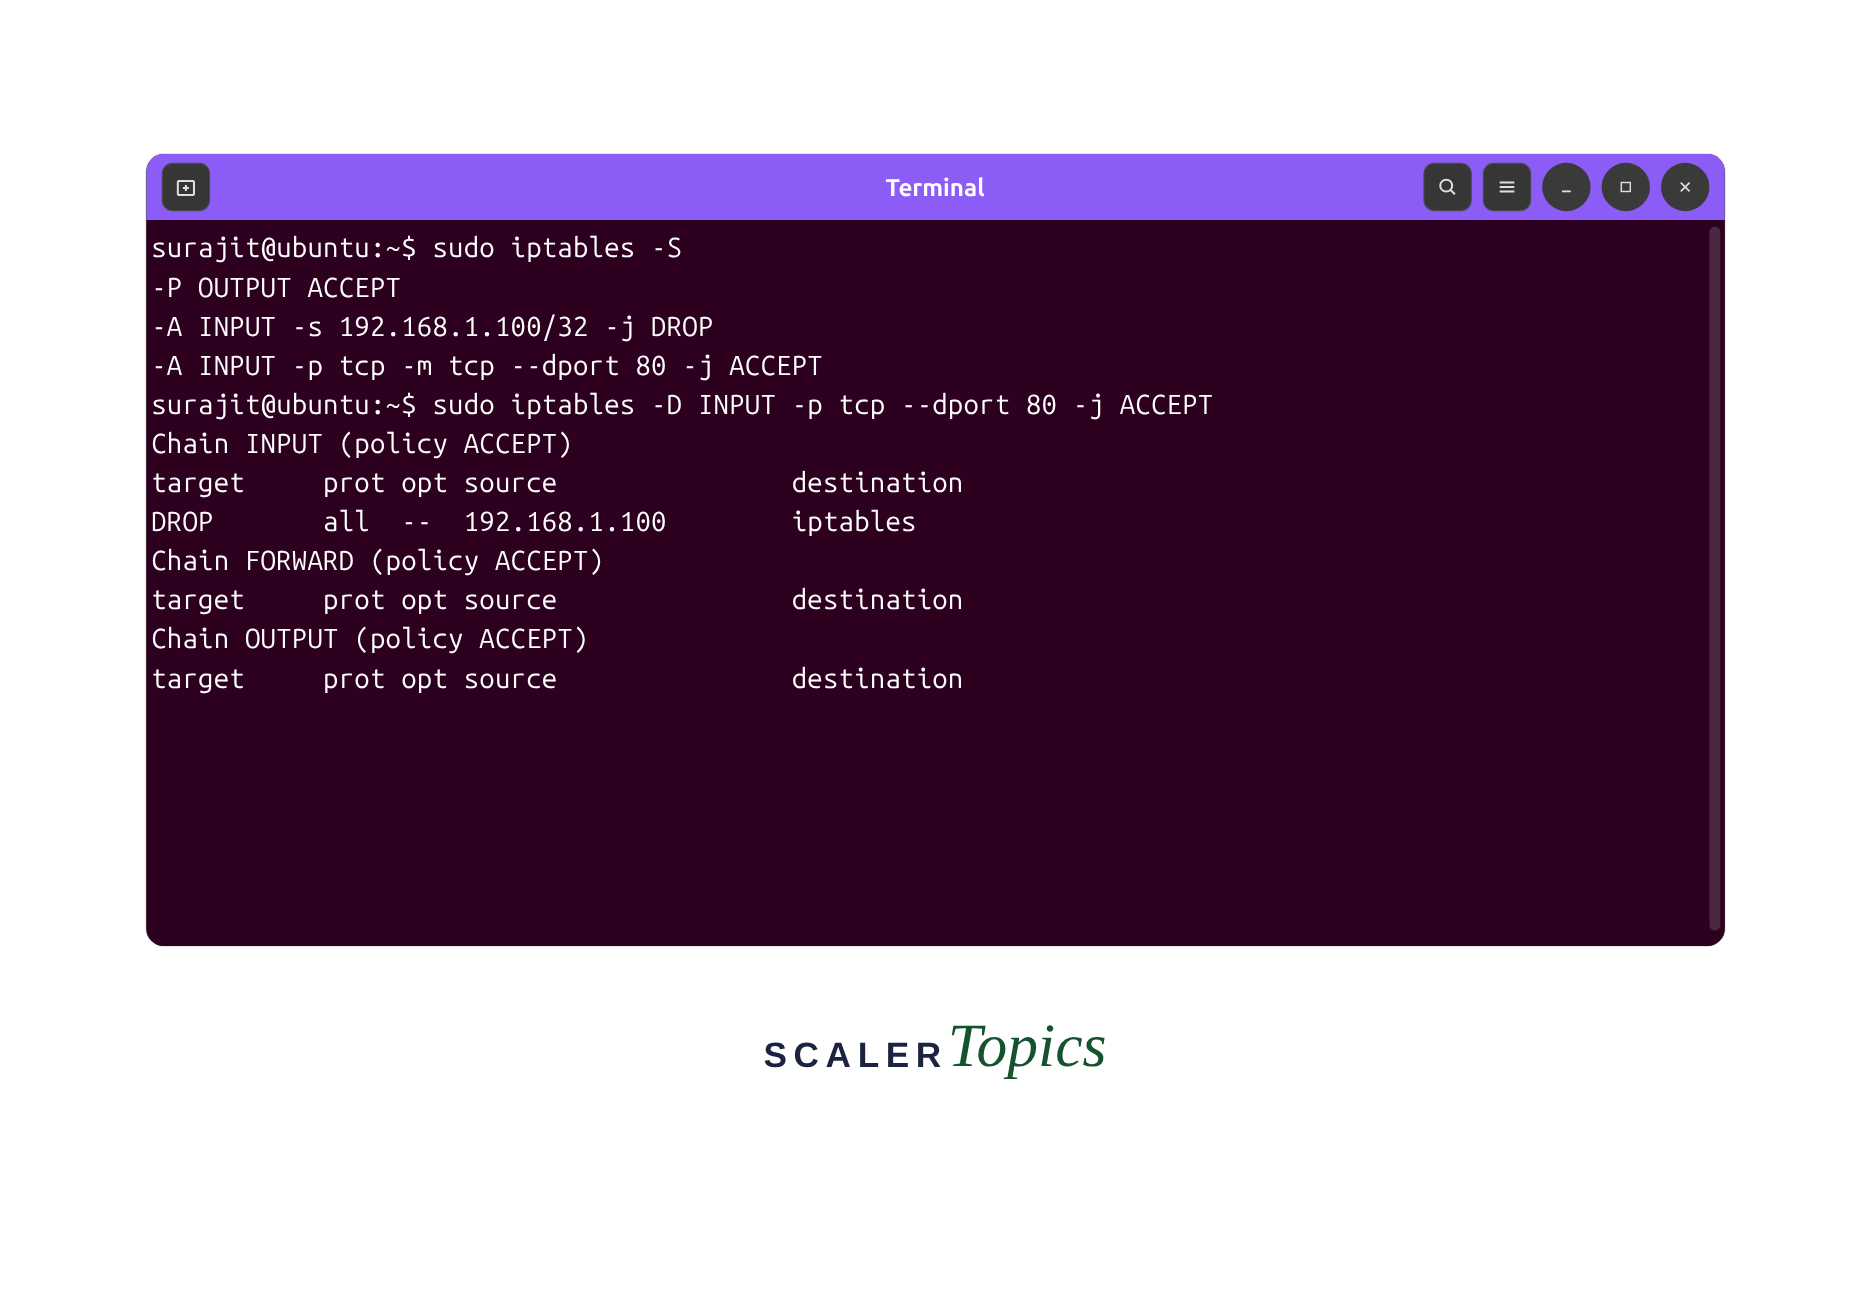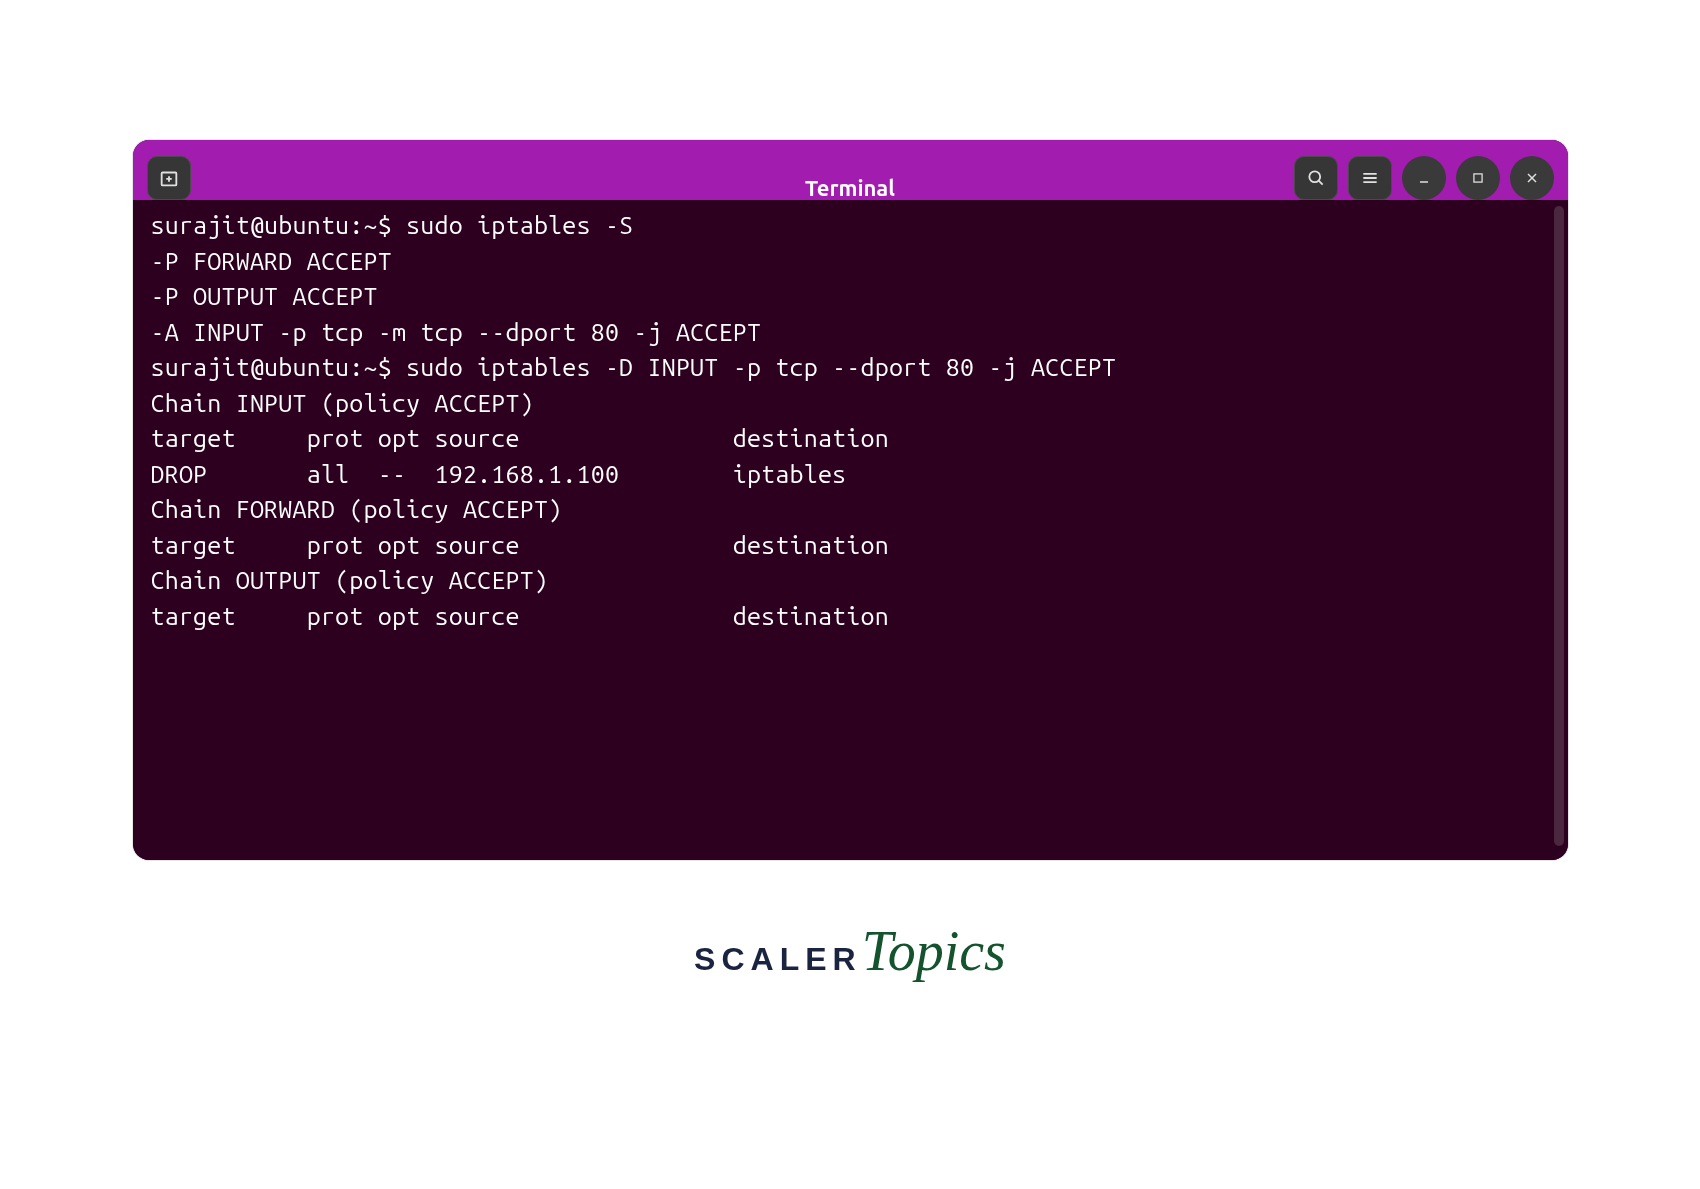--- a/index.html
+++ b/index.html
@@ -22,23 +22,23 @@
     .terminal-window {
       width: 1435px;
       background: #2a262a;
       border-radius: 16px;
       overflow: hidden;
       box-shadow: 0 0 0 1px rgba(0,0,0,0.1);
     }
 
     .titlebar {
       height: 60px;
-      background: #a21caf;
-      display: flex;
-      align-items: flex-end;
+      background: #8b5cf6;
+      display: flex;
+      align-items: center;
       padding: 0 14px;
       position: relative;
     }
 
     .titlebar-left {
       display: flex;
       align-items: center;
     }
 
     .titlebar-title {
@@ -87,21 +87,21 @@
       background: #3a3a3a;
       display: flex;
       align-items: center;
       justify-content: center;
       cursor: pointer;
       color: #e0e0e0;
     }
 
     .terminal-body {
       background: #2c001e;
-      padding: 8px 6px 24px 18px;
+      padding: 8px 6px 24px 5px;
       min-height: 660px;
       position: relative;
     }
 
     .terminal-line {
       font-family: 'Ubuntu Mono', monospace;
       font-size: 25px;
       line-height: 35.5px;
       color: #ffffff;
       white-space: pre;
@@ -195,22 +195,22 @@
         <svg width="16" height="16" viewBox="0 0 24 24" fill="none" stroke="currentColor" stroke-width="2.2">
           <line x1="6" y1="6" x2="18" y2="18"></line>
           <line x1="18" y1="6" x2="6" y2="18"></line>
         </svg>
       </div>
     </div>
   </div>
 
   <div class="terminal-body">
     <div class="terminal-line">surajit@ubuntu:~$ sudo iptables -S</div>
-    <div class="terminal-line">-P FORWARD ACCEPT</div>
     <div class="terminal-line">-P OUTPUT ACCEPT</div>
+    <div class="terminal-line">-A INPUT -s 192.168.1.100/32 -j DROP</div>
     <div class="terminal-line">-A INPUT -p tcp -m tcp --dport 80 -j ACCEPT</div>
     <div class="terminal-line">surajit@ubuntu:~$ sudo iptables -D INPUT -p tcp --dport 80 -j ACCEPT</div>
     <div class="terminal-line">Chain INPUT (policy ACCEPT)</div>
     <div class="terminal-line">target     prot opt source               destination</div>
     <div class="terminal-line">DROP       all  --  192.168.1.100        iptables</div>
     <div class="terminal-line"></div>
     <div class="terminal-line">Chain FORWARD (policy ACCEPT)</div>
     <div class="terminal-line">target     prot opt source               destination</div>
     <div class="terminal-line"></div>
     <div class="terminal-line">Chain OUTPUT (policy ACCEPT)</div>

